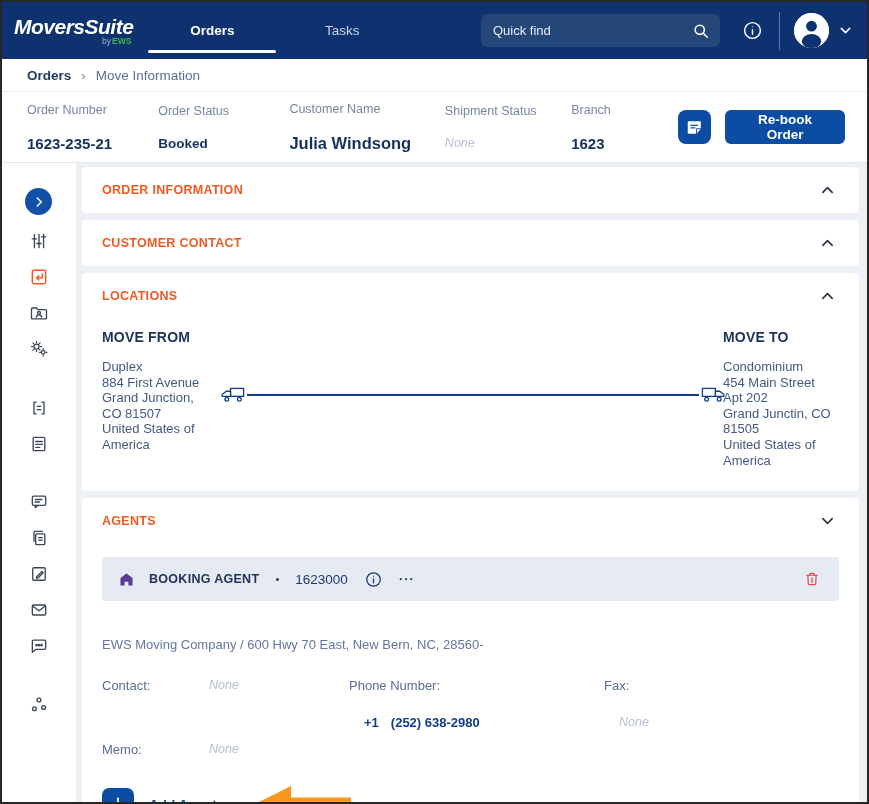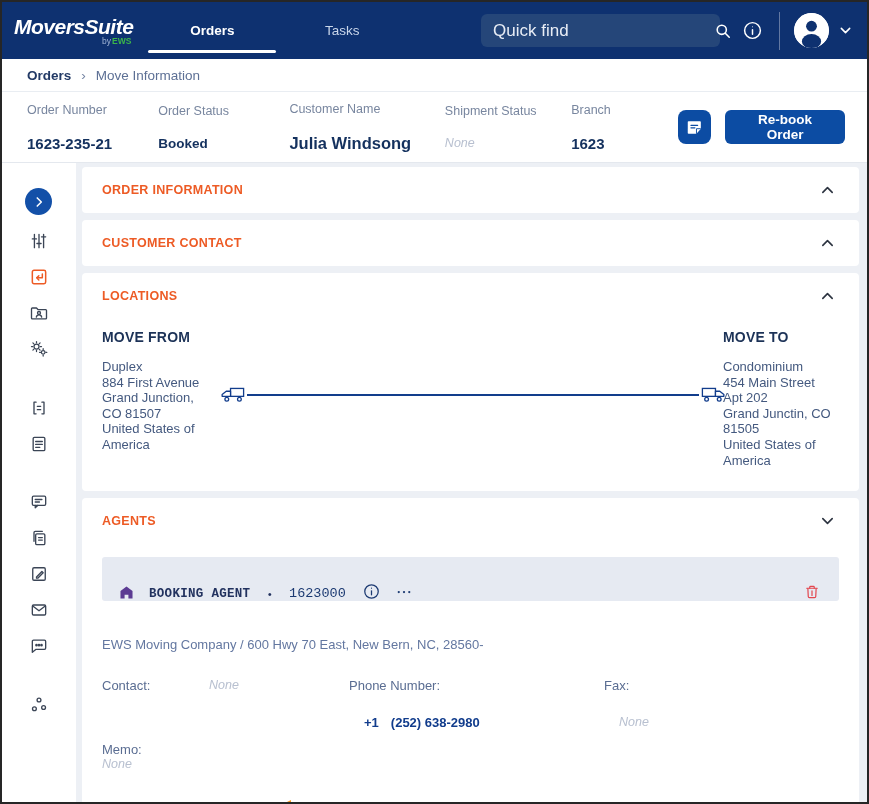--- a/index.html
+++ b/index.html
@@ -11,21 +11,21 @@
   .navbar { height:57px; background:#0E3170; display:flex; align-items:center; padding:0 14px 0 12px; }
   .logo { color:#fff; font-size:21px; font-weight:bold; font-style:italic; letter-spacing:-0.5px; line-height:1; position:relative; padding-bottom:9px; }
   .logo .sub { position:absolute; right:2px; bottom:0; font-size:8.5px; font-style:normal; letter-spacing:0; }
   .logo .by { color:#9fb3d4; font-weight:400; margin-right:1px; }
   .logo .ews { color:#3cb54a; font-weight:bold; }
   .tabs { display:flex; margin-left:14px; height:57px; }
   .tab { width:130px; height:57px; display:flex; align-items:center; justify-content:center; color:#c9d6ea; font-size:13.5px; cursor:pointer; position:relative; }
   .tab.active { color:#fff; font-weight:bold; }
   .tab.active::after { content:""; position:absolute; left:1px; right:1px; bottom:6px; height:3px; background:#fff; border-radius:2px; }
   .quick-find { margin-left:auto; width:239px; height:33px; background:#254679; border-radius:6px; display:flex; align-items:center; padding:0 10px 0 12px; }
-  .quick-find input { flex:1; background:transparent; border:none; outline:none; color:#fff; font-size:17px; font-family:inherit; }
+  .quick-find input { flex:1; background:transparent; border:none; outline:none; color:#fff; font-size:13px; font-family:inherit; }
   .quick-find input::placeholder { color:#e8edf5; opacity:1; }
   .nav-right { display:flex; align-items:center; }
   .info-btn { margin-left:22px; display:flex; cursor:pointer; }
   .nav-divider { width:1px; height:38px; background:rgba(255,255,255,.35); margin:0 14px 0 16px; }
   .avatar { width:35px; height:35px; border-radius:50%; background:#fff; overflow:hidden; cursor:pointer; }
   .nav-chevron { margin-left:9px; cursor:pointer; display:flex; }
 
   
   .breadcrumb { height:33px; display:flex; align-items:center; padding-left:25px; font-size:13.5px; border-bottom:1px solid #e9edf2; background:#fff; }
   .breadcrumb .root { color:#233a66; font-weight:600; cursor:pointer; }
@@ -63,37 +63,37 @@
   .mv-from { left:20px; width:145px; }
   .mv-to { right:14px; width:122px; }
   .mv-title { font-size:14px; font-weight:bold; color:#1c3257; letter-spacing:.2px; }
   .mv-lines { margin-top:14px; font-size:13px; line-height:15.6px; color:#44597f; }
   .route { position:absolute; left:135px; right:130px; top:66px; display:flex; align-items:center; }
   .route-line { flex:1; height:2px; background:#123D8C; margin:0 2px; }
 
   
   .card-agents { height:308px; padding:0 20px; margin-bottom:0; }
   .card-agents .sec-head { padding:0 4px 0 0; }
-  .agent-bar { margin-top:13px; height:44px; background:#e6eaf2; border-radius:3px; display:flex; align-items:flex-end; padding:0 18px 0 16px;font-family:Liberation Mono, monospace; }
+  .agent-bar { margin-top:13px; height:44px; background:#e6eaf2; border-radius:3px; display:flex; align-items:center; padding:0 18px 0 16px; }
   .agent-type { margin-left:14px; font-size:12.5px; font-weight:bold; letter-spacing:.3px; color:#22325f; }
   .agent-dot { margin:0 16px; color:#22325f; font-size:11px; }
   .agent-id { font-size:13.5px; color:#1c3a72; }
   .agent-info { margin-left:16px; display:flex; cursor:pointer; }
   .agent-more { margin-left:14px; display:flex; cursor:pointer; letter-spacing:1px; }
   .agent-trash { margin-left:auto; display:flex; cursor:pointer; }
   .company-line { margin-top:36px; font-size:13px; color:#6377a0; }
   .detail-grid { margin-top:26px; display:grid; grid-template-columns:247px 255px 1fr; }
   .d-label { font-size:13px; color:#5a6d92; }
   .d-none { font-size:12.5px; font-style:italic; color:#b8c0d0; }
   .inline-pair { display:flex; }
   .inline-pair .d-label { width:107px; }
   .d-sub { margin-top:22px; padding-left:15px; }
   .phone-val { font-size:13px; font-weight:bold; color:#113c8c; }
   .phone-val .cc { margin-right:12px; }
-  .memo-row { margin-top:12px; display:flex;flex-direction:column; }
+  .memo-row { margin-top:12px; display:flex; }
   .memo-row .d-label { width:107px; }
   .add-row { margin-top:26px; display:flex; align-items:center; }
   .add-btn { width:32px; height:32px; border-radius:7px; background:#0C4CA3; border:none; display:flex; align-items:center; justify-content:center; cursor:pointer; }
   .add-label { margin-left:15px; font-size:13.5px; font-weight:bold; color:#134a9c; cursor:pointer; }
   .arrow-annot { margin-left:38px; display:flex; }
 </style>
 </head>
 <body>
 
 <div id="app">

